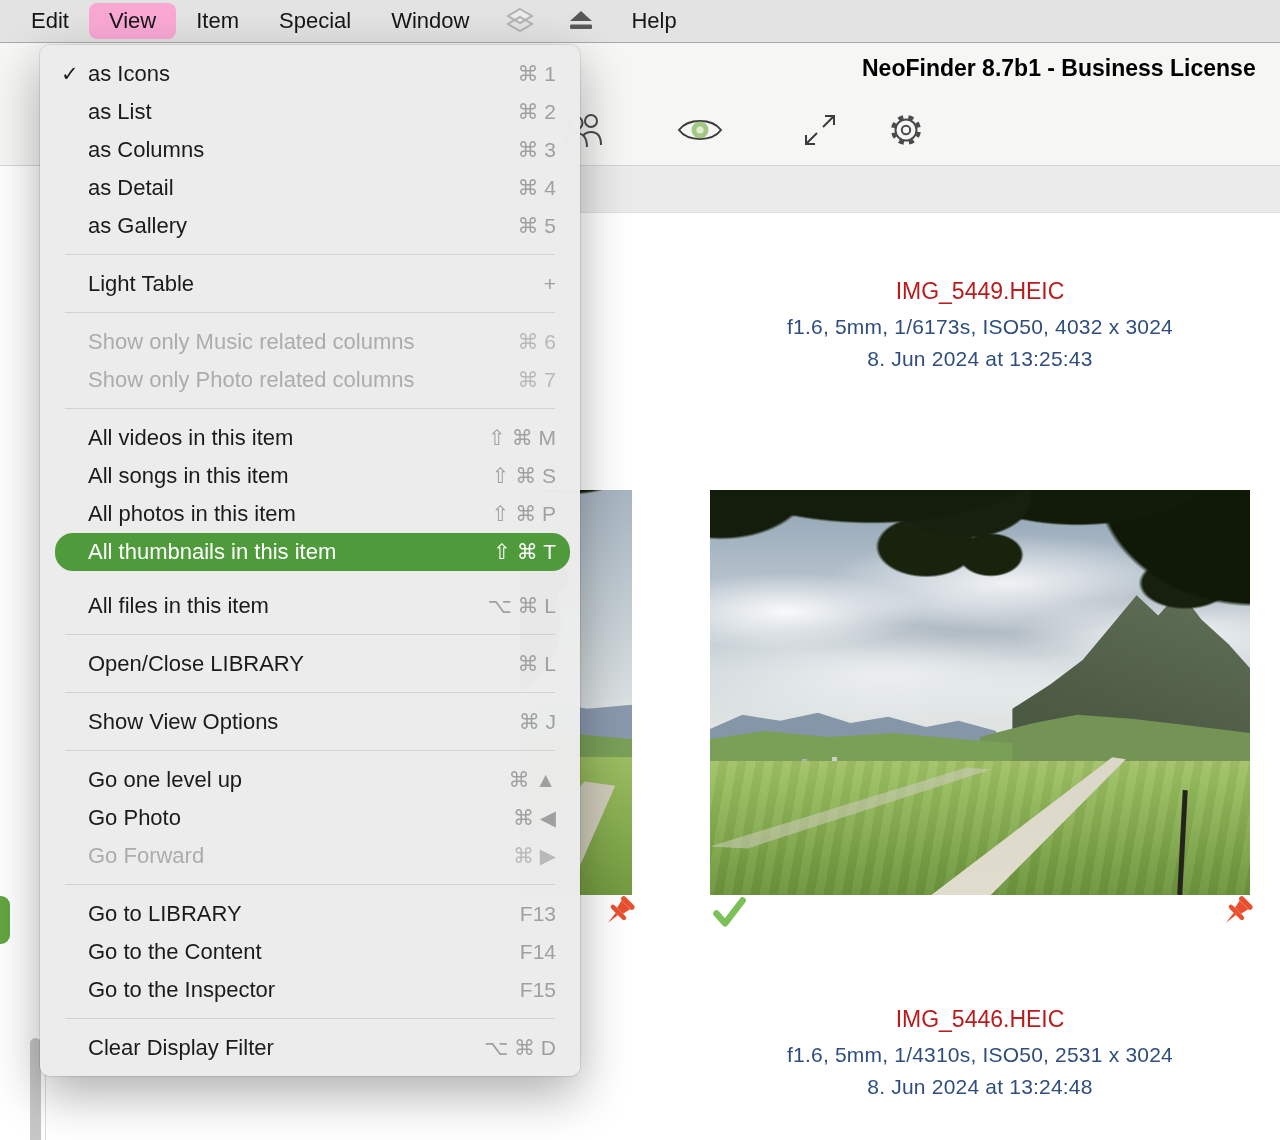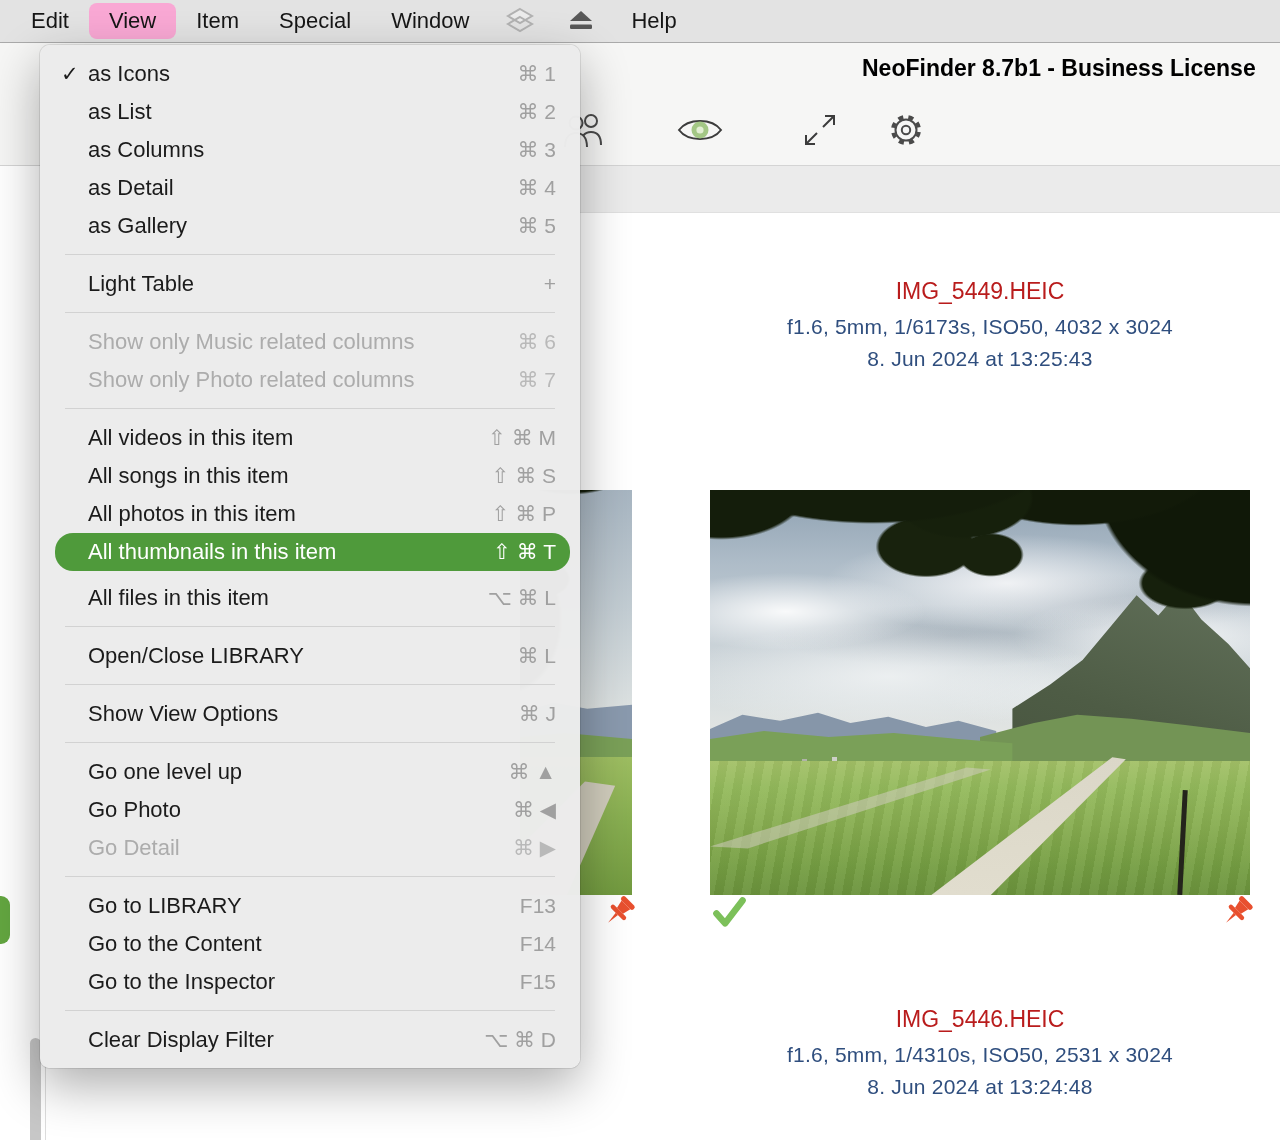--- a/index.html
+++ b/index.html
@@ -32,21 +32,21 @@
   
   .menu{position:absolute;left:40px;top:45px;width:540px;box-sizing:border-box;
         padding:10px 0 9px 0;background:rgba(236,236,236,0.985);border-radius:10px;
         box-shadow:0 18px 50px rgba(0,0,0,0.32),0 0 0 1px rgba(0,0,0,0.09);z-index:50;}
   .mi{height:38px;display:flex;align-items:center;padding:0 24px 0 21px;font-size:22px;color:#1b1b1b;}
   .mi .chk{width:27px;flex:0 0 27px;font-size:21px;font-weight:600;color:#1b1b1b;}
   .mi .lbl{white-space:nowrap;}
   .mi .sc{margin-left:auto;color:#a0a0a0;font-size:21px;white-space:nowrap;}
   .mi.disabled .lbl{color:#acacac;}
   .mi.disabled .sc{color:#b9b9b9;}
-  .mi.hl{background:#4f9a3b;border-radius:18px;margin:0 10px 8px 15px;padding:0 14px 0 6px;}
+  .mi.hl{background:#4f9a3b;border-radius:18px;margin:0 10px 16px 15px;padding:0 14px 0 6px;}
   .mi.hl .lbl,.mi.hl .sc,.mi.hl .chk{color:#ffffff;}
   .msep{height:1px;background:#d2d2d2;margin:9px 25px 10px 25px;}
 
   
   .cap{position:absolute;left:710px;width:540px;text-align:center;z-index:3;}
   .cap .nm{font-size:23px;font-weight:500;color:#b91c1c;margin-bottom:10px;}
   .cap .ex,.cap .dt{font-size:21px;font-weight:500;color:#2f4e7e;margin-bottom:8px;letter-spacing:0.2px;}
 
   
   .photo{position:absolute;top:490px;height:405px;overflow:hidden;z-index:3;background:#cfd6da;}
@@ -292,21 +292,21 @@
       <span class="lbl">Go one level up</span>
       <span class="sc">⌘ ▲</span>
     </div>
     <div class="mi">
       <span class="chk"></span>
       <span class="lbl">Go Photo</span>
       <span class="sc">⌘ ◀</span>
     </div>
     <div class="mi disabled">
       <span class="chk"></span>
-      <span class="lbl">Go Detail</span>
+      <span class="lbl">Go Forward</span>
       <span class="sc">⌘ ▶</span>
     </div>
     <div class="msep"></div>
     <div class="mi">
       <span class="chk"></span>
       <span class="lbl">Go to LIBRARY</span>
       <span class="sc">F13</span>
     </div>
     <div class="mi">
       <span class="chk"></span>

